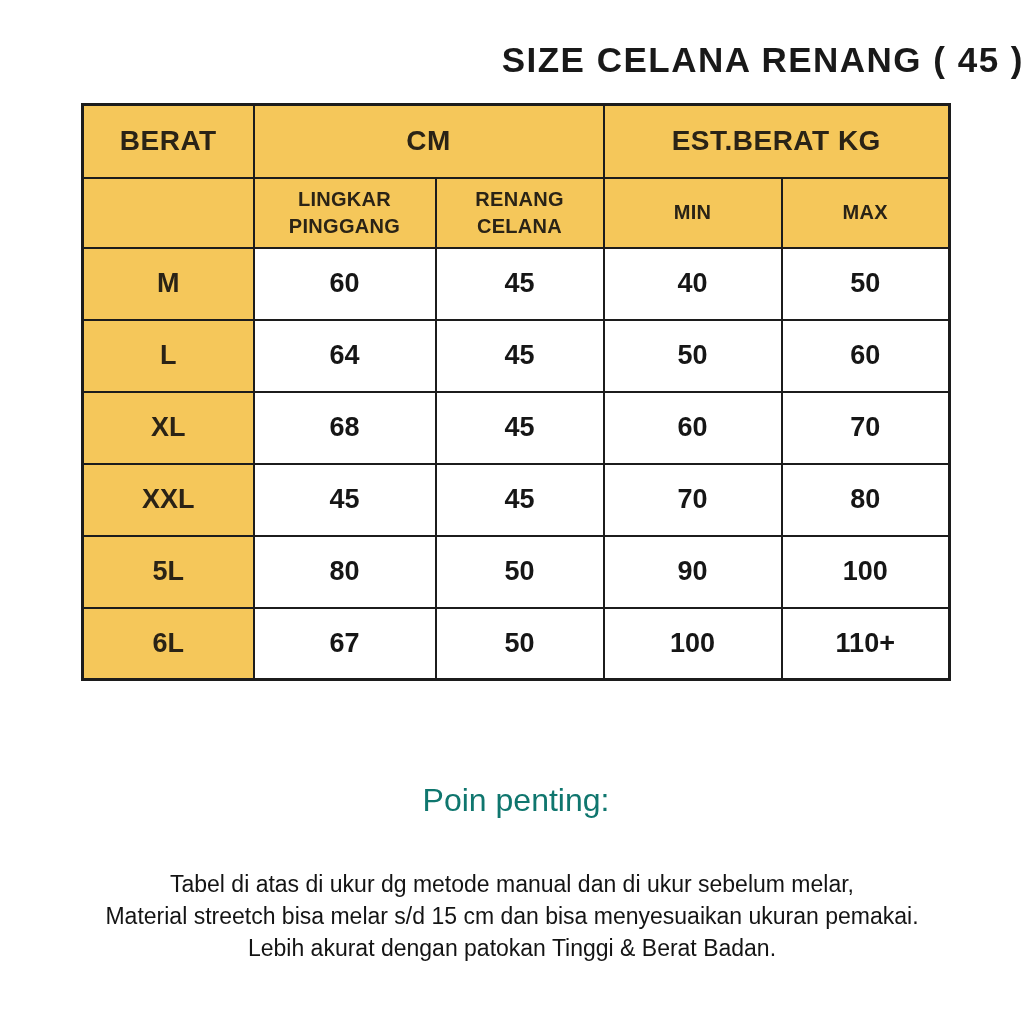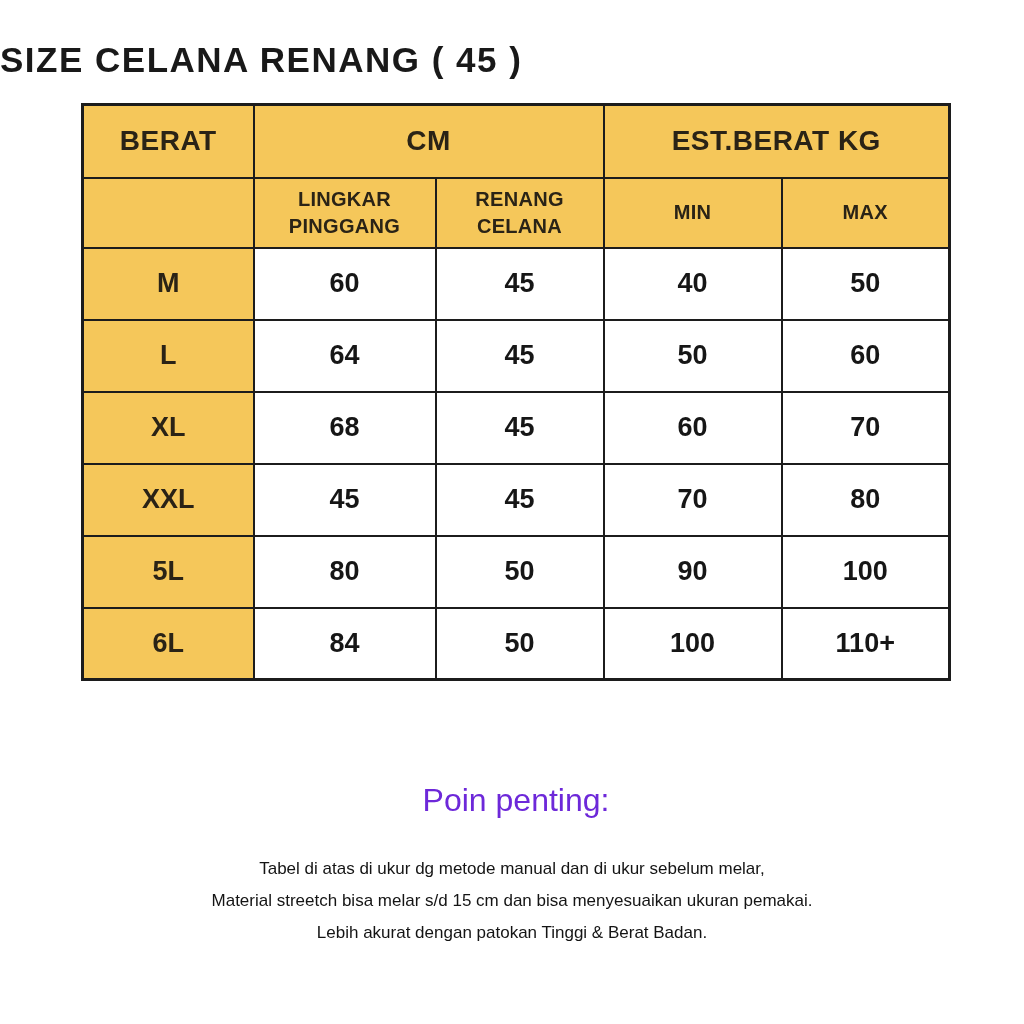--- a/index.html
+++ b/index.html
@@ -12,21 +12,21 @@
   html,body{width:1024px;height:1024px;}
   body{
     background:#ffffff;
     font-family:"Liberation Sans", sans-serif;
     position:relative;
     overflow:hidden;
   }
   .page-title{
     position:absolute;
     top:40px;left:0;width:1024px;
-    text-align:left;
+    text-align:right;
     font-size:35px;
     font-weight:bold;
     letter-spacing:1.5px;
     color:#191919;
   }
   table.size-table{
     position:absolute;
     left:81px;top:103px;
     width:867px;
     border-collapse:collapse;
@@ -64,26 +64,26 @@
   }
   .notes{
     position:absolute;
     left:0;top:782px;width:1024px;
     text-align:center;
     color:#1d1d1d;
   }
   .notes-heading{
     font-size:32px;
     font-weight:400;
-    color:#6d28d9;
+    color:#0f766e;
     padding-left:8px;
   }
   .notes-lines{
-    margin-top:34px;
-    font-size:17px;
+    margin-top:49px;
+    font-size:23px;
     line-height:32px;
     color:#141414;
   }
 </style>
 </head>
 <body>
 
 <h1 class="page-title">SIZE CELANA RENANG ( 45 )</h1>
 
 <table class="size-table">
@@ -141,21 +141,21 @@
     </tr>
     <tr>
       <th class="y size-cell">5L</th>
       <td>80</td>
       <td>50</td>
       <td>90</td>
       <td>100</td>
     </tr>
     <tr>
       <th class="y size-cell">6L</th>
-      <td>84</td>
+      <td>67</td>
       <td>50</td>
       <td>100</td>
       <td>110+</td>
     </tr>
   </tbody>
 </table>
 
 <div class="notes">
   <div class="notes-heading">Poin penting:</div>
   <div class="notes-lines">

